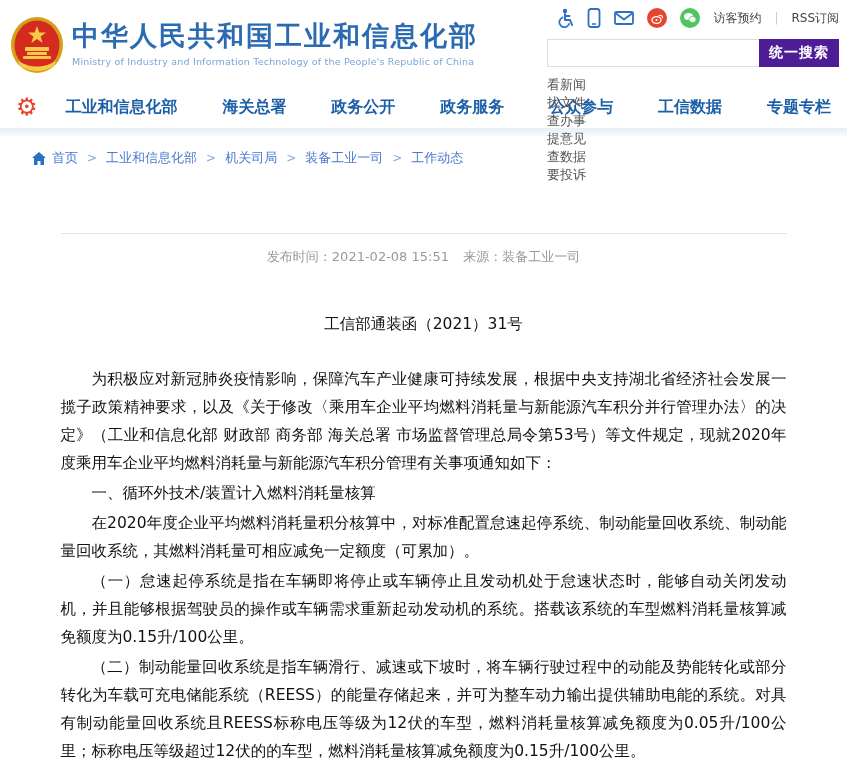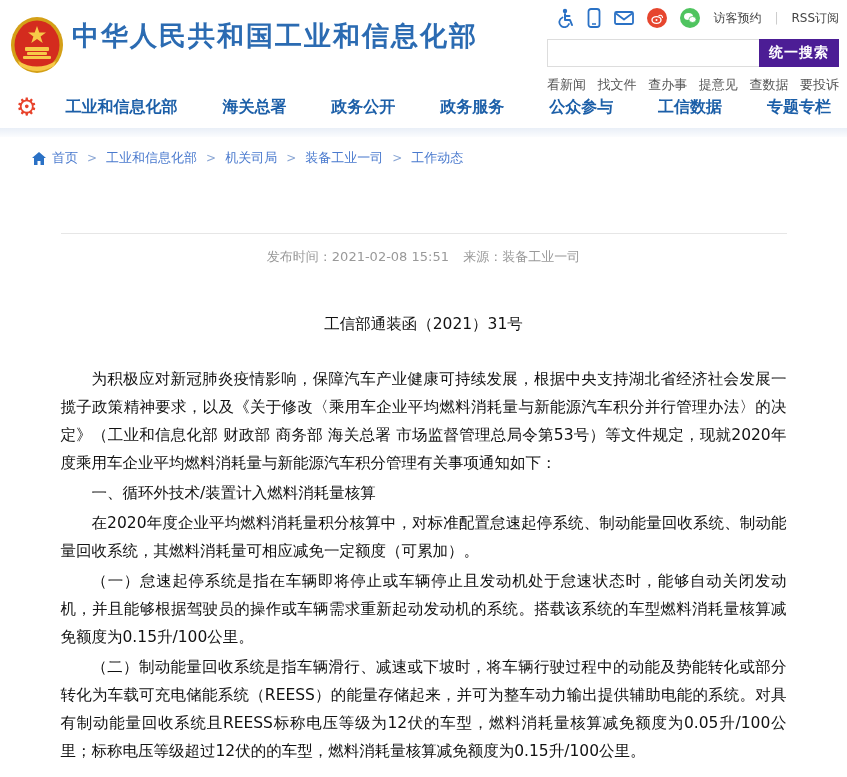--- a/index.html
+++ b/index.html
@@ -19,21 +19,21 @@
 
   .header-right { position:absolute; right:8px; top:6px; width:292px; }
   .icons-row { display:flex; align-items:center; justify-content:flex-end; gap:13px; height:24px; }
   .top-icon { display:inline-flex; align-items:center; cursor:pointer; }
   .top-text-link { font-size:12px; color:#444; cursor:pointer; text-decoration:none; }
   .top-sep { color:#ccc; font-size:12px; }
   .round-badge { width:20px; height:20px; border-radius:50%; display:inline-flex; align-items:center; justify-content:center; }
   .search-row { display:flex; margin-top:9px; height:28px; }
   .search-input { flex:1; border:1px solid #ddd; border-right:none; padding:0 8px; font-size:13px; outline:none; color:#333; }
   .search-btn { width:80px; background:#4c1d95; color:#fff; border:none; font-size:14px; font-weight:bold; cursor:pointer; letter-spacing:1px; }
-  .quick-links { display:flex; justify-content:space-between; margin-top:9px; }
+  .quick-links { display:flex; justify-content:space-between; margin-top:9px;flex-direction:column; }
   .quick-links span { font-size:13px; color:#555; cursor:pointer; }
 
   
   .nav { height:42px; display:flex; align-items:center; padding:0 16px; background:#fff; }
   .nav-gear { font-size:24px; color:#e8432c; line-height:1; margin-right:28px; cursor:pointer; }
   .nav-items { flex:1; display:flex; justify-content:space-between; align-items:center; }
   .nav-item { font-size:16px; font-weight:bold; color:#1c5fa8; cursor:pointer; }
   .nav-shadow { height:9px; background:linear-gradient(#e9eff7,#fbfcfe); }
 
   
@@ -66,20 +66,21 @@
       <ellipse cx="27" cy="29" rx="22.5" ry="24.5" fill="#d42b1e"></ellipse>
       <polygon points="27,10 29.3,16.5 36,16.5 30.6,20.6 32.7,27 27,23 21.3,27 23.4,20.6 18,16.5 24.7,16.5" fill="#f7c948"></polygon>
       <rect x="15" y="31" width="24" height="4" rx="1" fill="#f7c948"></rect>
       <rect x="17" y="36" width="20" height="3" rx="1" fill="#f7c948"></rect>
       <rect x="13" y="40" width="28" height="3" rx="1" fill="#f7c948"></rect>
       <path d="M8 45 Q27 56 46 45 L44 50 Q27 60 10 50 Z" fill="#f7c948"></path>
     </svg>
   </div>
   <div class="site-title-block">
     <div class="site-name">中华人民共和国工业和信息化部</div>
+    <div class="site-name-en">Ministry of Industry and Information Technology of the People's Republic of China</div>
   </div>
 
   <div class="header-right">
     <div class="icons-row">
       <span class="top-icon">
         <svg width="18" height="20" viewBox="0 0 18 20">
             <circle cx="9" cy="3" r="2.2" fill="#2a71c5"></circle>
             <path d="M9 6 L9 12 L14 12 L16 17" stroke="#2a71c5" stroke-width="2" fill="none" stroke-linecap="round" stroke-linejoin="round"></path>
             <path d="M9 8 L13.5 8" stroke="#2a71c5" stroke-width="2" stroke-linecap="round"></path>
             <path d="M6.5 9.5 A5 5 0 1 0 13 16" stroke="#2a71c5" stroke-width="1.8" fill="none" stroke-linecap="round"></path>

